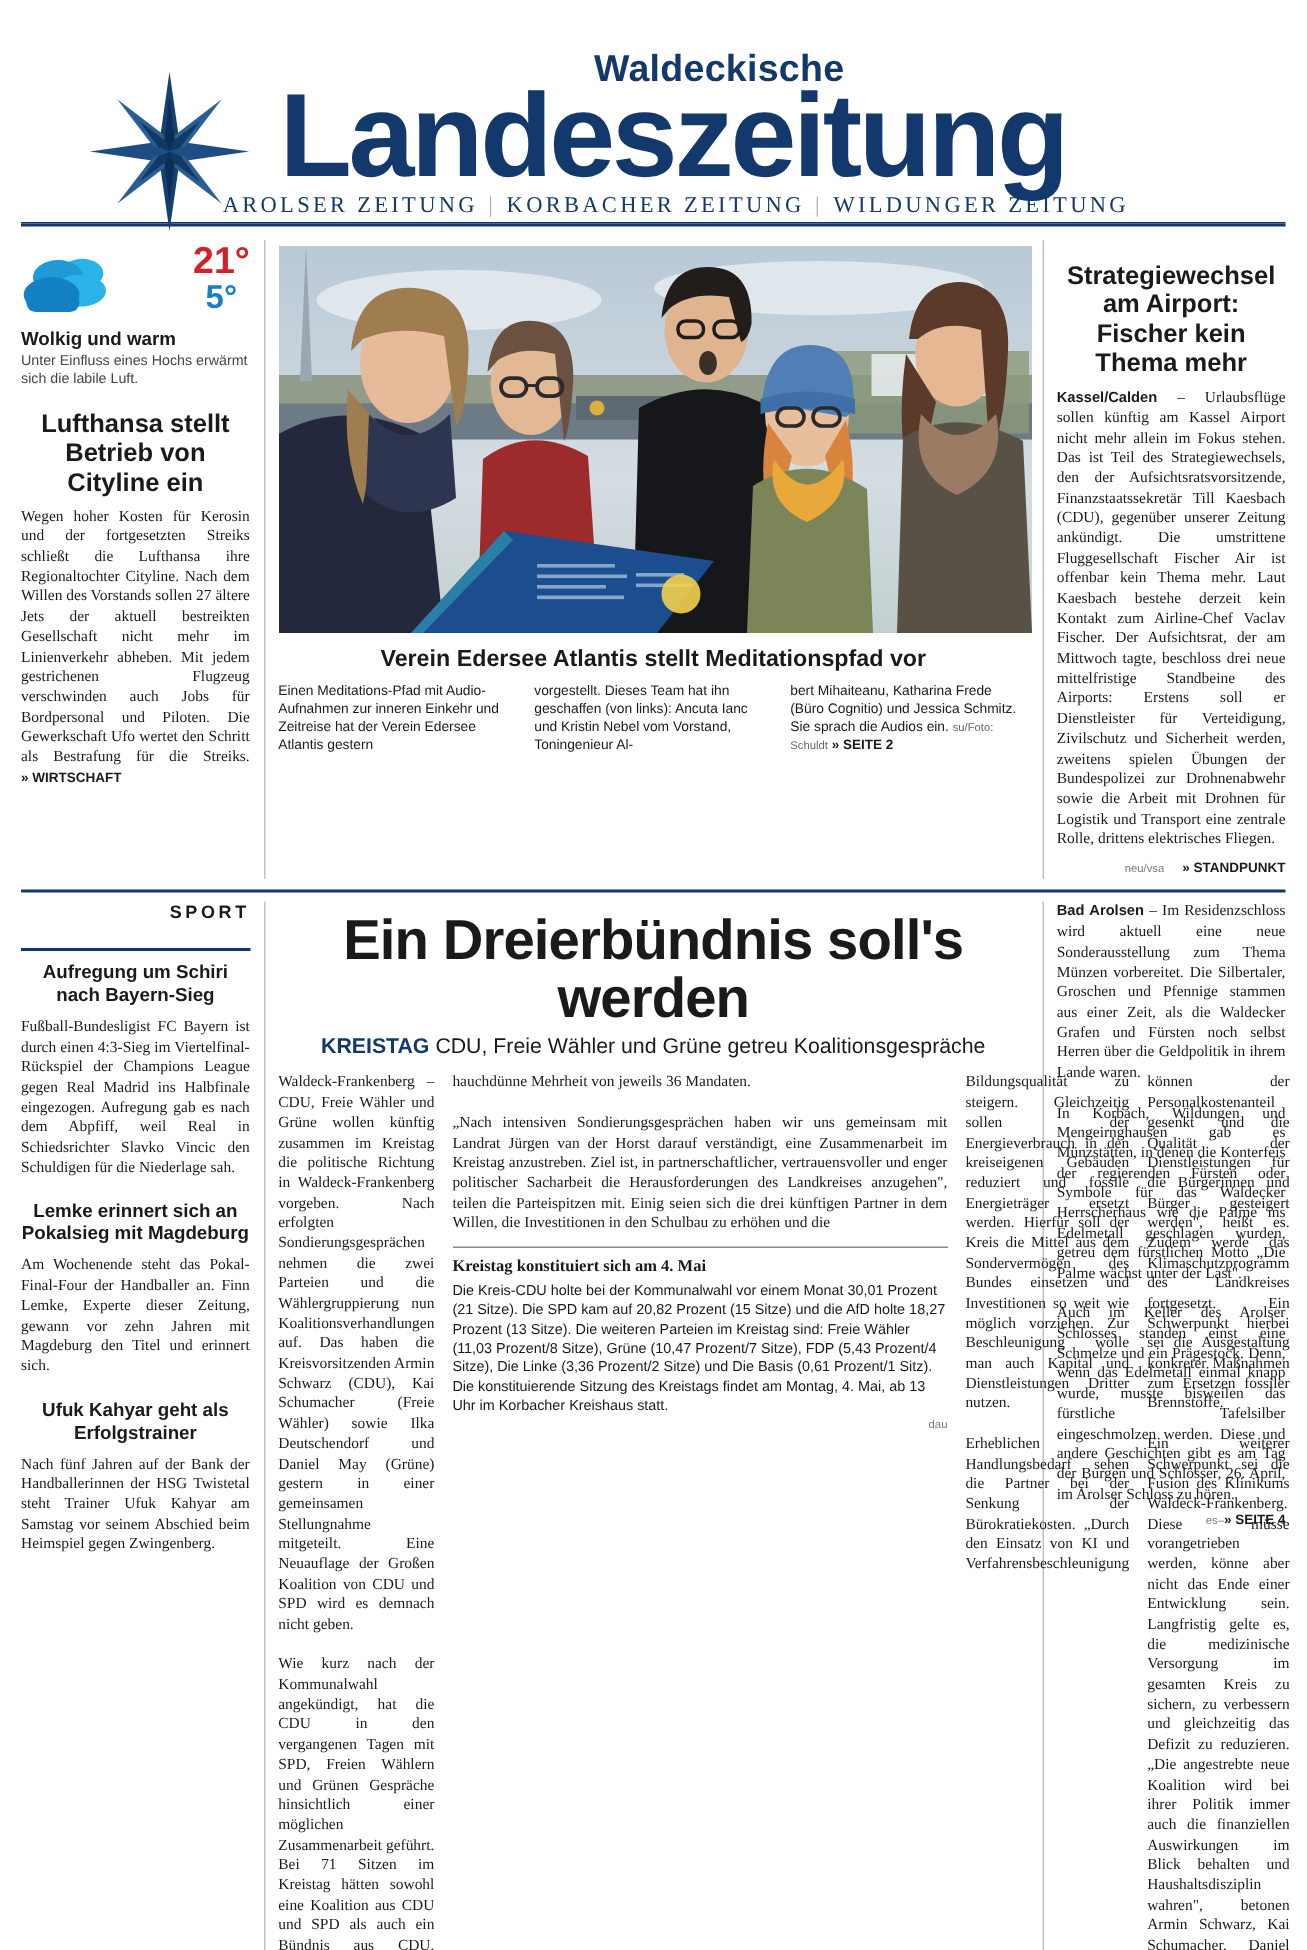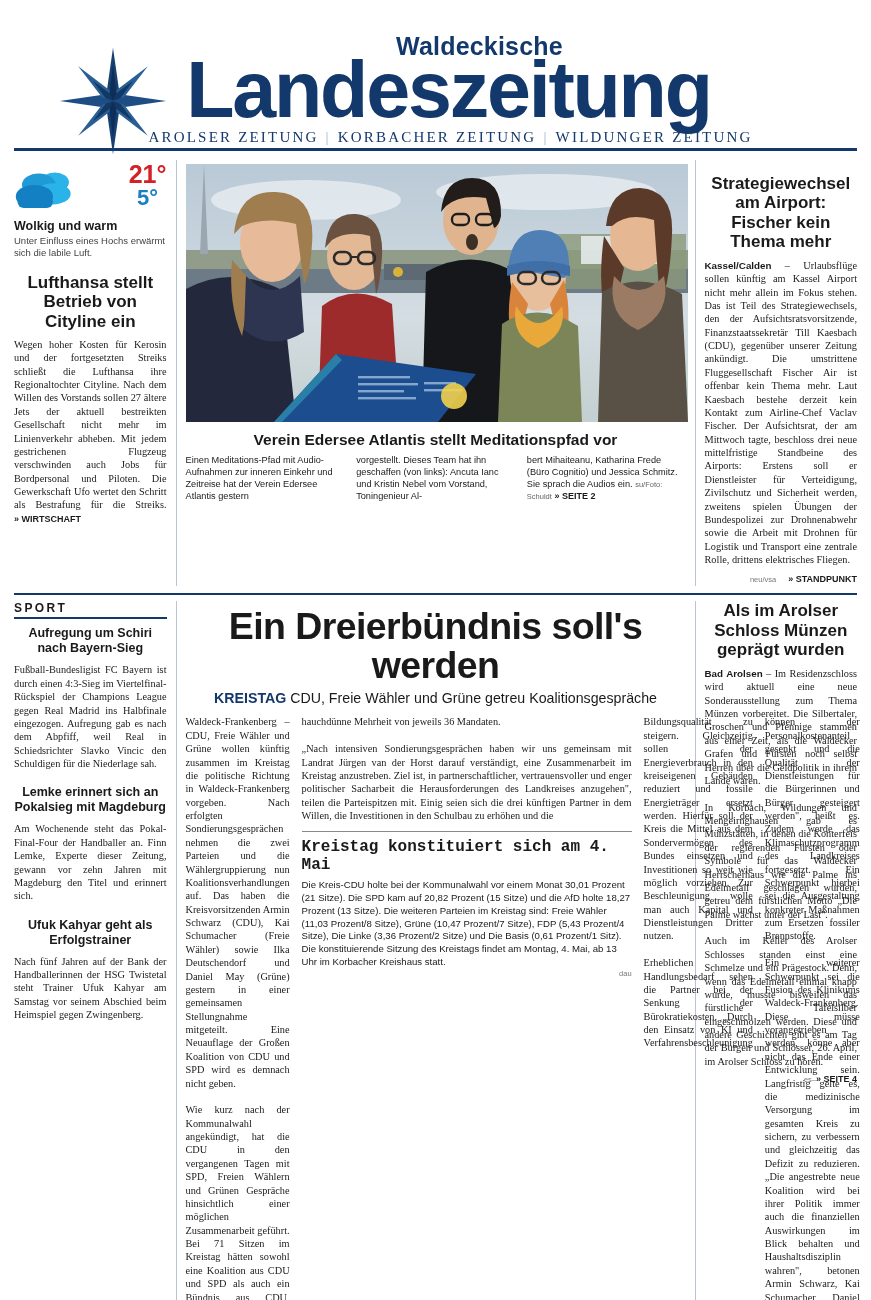--- a/index.html
+++ b/index.html
@@ -86,37 +86,37 @@
   .photo-cap-title {
     font-family:"Liberation Sans",sans-serif; font-weight:700; font-size:15.5px;
     text-align:center; margin:9px 0 6px;
   }
   .cap3 { display:flex; gap:12px; }
   .cap3 > div { flex:1; font-family:"Liberation Sans",sans-serif; font-size:9.2px; line-height:1.3; }
 
   
   .sec-label {
     font-family:"Liberation Sans",sans-serif; font-weight:700; font-size:12px;
-    letter-spacing:2.4px; text-align:left; color:#1a1a1a; padding-bottom:2px;
+    letter-spacing:2.4px; text-align:right; color:#1a1a1a; padding-bottom:17px;
   }
   .sec-rule { border-bottom:2px solid #13386b; margin-bottom:7px; }
 
   
   .main-head {
     font-family:"Liberation Sans",sans-serif; font-weight:700; font-size:37.5px;
     text-align:center; line-height:1.04; letter-spacing:-.6px; margin-top:2px;
   }
   .main-sub {
     font-family:"Liberation Sans",sans-serif; font-size:14.2px; text-align:center;
     margin-top:5px; margin-bottom:9px;
   }
   .main-sub .kicker { font-weight:700; color:#13386b; }
 
   .box-sep { border-top:1px solid #8a8a8a; margin:9px 0 6px; }
-  .box-head { font-family:Liberation Mono, monospace; font-weight:700; font-size:16px; margin-bottom:5px; }
+  .box-head { font-family:Liberation Serif, serif; font-weight:700; font-size:11px; margin-bottom:5px; }
 
   
   .mid-rule { border-bottom:2px solid #13386b; margin-top:7px; }
 
   .img-cap-note { font-family:"Liberation Sans",sans-serif; font-size:7.5px; color:#666; }
 </style>
 </head>
 <body>
 
 <div class="page">
@@ -313,21 +313,20 @@
         <div style="flex:1;">
           <p class="body-serif" style="white-space:pre-line">können der Personalkostenanteil gesenkt und die Qualität der Dienstleistungen für die Bürgerinnen und Bürger gesteigert werden", heißt es. Zudem werde das Klimaschutzprogramm des Landkreises fortgesetzt. Ein Schwerpunkt hierbei sei die Ausgestaltung konkreter Maßnahmen zum Ersetzen fossiler Brennstoffe.
 
 Ein weiterer Schwerpunkt sei die Fusion des Klinikums Waldeck-Frankenberg. Diese müsse vorangetrieben werden, könne aber nicht das Ende einer Entwicklung sein. Langfristig gelte es, die medizinische Versorgung im gesamten Kreis zu sichern, zu verbessern und gleichzeitig das Defizit zu reduzieren. „Die angestrebte neue Koalition wird bei ihrer Politik immer auch die finanziellen Auswirkungen im Blick behalten und Haushaltsdisziplin wahren", betonen Armin Schwarz, Kai Schumacher, Daniel May und Sandra Deutschendorf.</p>
 
         </div>
       </div>
     </div>
 
     <div class="col-right">
-      <h2 class="head-s" style="margin-top:0">Als im Arolser Schloss Münzen geprägt wurden</h2>
       <p class="body-serif" style="white-space:pre-line"><span class="place">Bad Arolsen</span> <span>– Im Residenzschloss wird aktuell eine neue Sonderausstellung zum Thema Münzen vorbereitet. Die Silbertaler, Groschen und Pfennige stammen aus einer Zeit, als die Waldecker Grafen und Fürsten noch selbst Herren über die Geldpolitik in ihrem Lande waren.
 
 In Korbach, Wildungen und Mengeirnghausen gab es Münzstätten, in denen die Konterfeis der regierenden Fürsten oder Symbole für das Waldecker Herrscherhaus wie die Palme ins Edelmetall geschlagen wurden, getreu dem fürstlichen Motto „Die Palme wächst unter der Last".
 
 Auch im Keller des Arolser Schlosses standen einst eine Schmelze und ein Prägestock. Denn, wenn das Edelmetall einmal knapp wurde, musste bisweilen das fürstliche Tafelsilber eingeschmolzen werden. Diese und andere Geschichten gibt es am Tag der Burgen und Schlösser, 26. April, im Arolser Schloss zu hören.</span></p>
       <p style="text-align:right;"><span class="credit">es–</span><span class="ref">» SEITE 4</span></p>
     </div>
   </div>
 
 </div>

